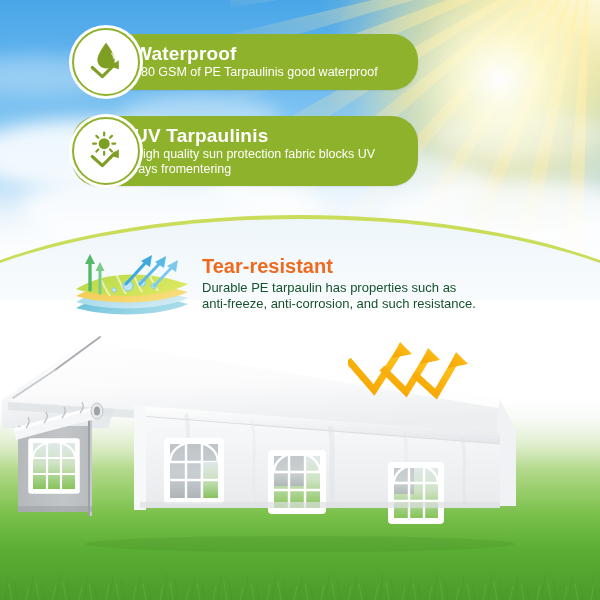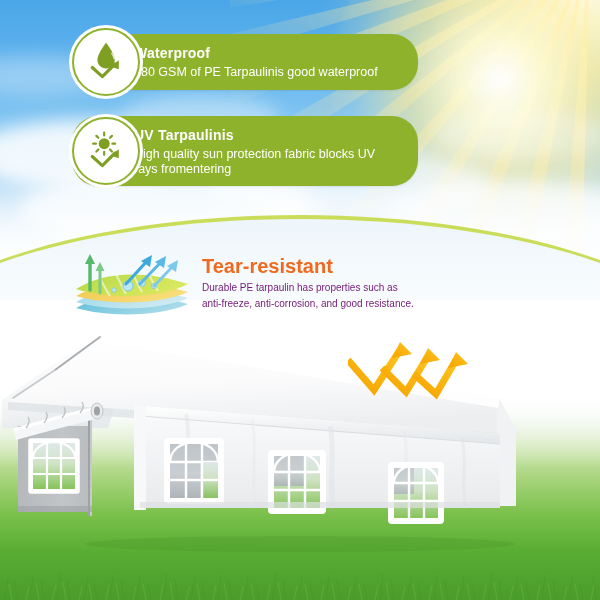--- a/index.html
+++ b/index.html
@@ -50,37 +50,37 @@
     position:absolute;left:0;top:300px;width:600px;height:120px;background:#ffffff;
   }
 
   
   .badge{position:absolute;display:flex;align-items:center;}
   .badge .pill{
     background:#8fb22c;border-radius:26px;color:#fff;
     padding:9px 22px 10px 62px;min-height:34px;display:flex;flex-direction:column;justify-content:center;
     box-shadow:0 1px 2px rgba(0,0,0,.07);
   }
-  .badge .pill .title{font-size:14px;font-weight:bold;line-height:21px;letter-spacing:.2px;}
+  .badge .pill .title{font-size:19px;font-weight:bold;line-height:21px;letter-spacing:.2px;}
   .badge .pill .desc{font-size:12.5px;line-height:14.5px;font-weight:normal;margin-top:1px;}
   .circ{
     position:absolute;left:0;top:50%;transform:translateY(-50%);
     width:64px;height:64px;border-radius:50%;background:#fff;
     border:2px solid #8fb22c;box-shadow:0 0 0 3px #fff;
     display:flex;align-items:center;justify-content:center;z-index:3;
   }
   #badge-waterproof{left:72px;top:34px;}
   #badge-waterproof .pill{width:262px;}
   #badge-uv{left:72px;top:116px;}
   #badge-uv .pill{width:262px;}
 
   
   .tear{position:absolute;left:202px;top:254px;width:300px;}
   .tear .t-title{color:#ef6a1f;font-size:20px;font-weight:bold;line-height:24px;}
-  .tear .t-desc{color:#701a75;font-size:10px;line-height:15.5px;margin-top:2px;}
+  .tear .t-desc{color:#14532d;font-size:13px;line-height:15.5px;margin-top:2px;}
   .fabric{position:absolute;left:70px;top:246px;width:128px;height:72px;}
 
   
   .field{
     position:absolute;left:0;top:398px;width:600px;height:202px;
     background:linear-gradient(180deg,#f3f8f5 0%, #e9f2e4 10%, #cfe6b4 24%, #a8d47c 40%, #79c04a 58%, #59ad33 76%, #4a9c2b 100%);
   }
   .fieldfar{
     position:absolute;left:0;top:398px;width:600px;height:70px;
     background:linear-gradient(180deg,rgba(255,255,255,.95) 0%,rgba(255,255,255,.35) 60%,rgba(255,255,255,0) 100%);
@@ -416,16 +416,16 @@
       <path d="M70 38 L92 15" stroke="#5ab8e4" stroke-width="3" fill="none" stroke-linecap="round"></path>
       <polygon points="96,10 94,22 85,16" fill="#5ab8e4"></polygon>
       <path d="M84 40 L104 19" stroke="#7cc9ec" stroke-width="2.8" fill="none" stroke-linecap="round"></path>
       <polygon points="108,14 106,26 97,20" fill="#7cc9ec"></polygon>
     </g>
   </svg>
 
   <div class="tear">
     <div class="t-title">Tear-resistant</div>
     <div class="t-desc">Durable PE tarpaulin has properties such as</div>
-    <div class="t-desc" style="margin-top:0;">anti-freeze, anti-corrosion, and good resistance.</div>
+    <div class="t-desc" style="margin-top:0;">anti-freeze, anti-corrosion, and such resistance.</div>
   </div>
 
 </div>
 
 </body></html>

